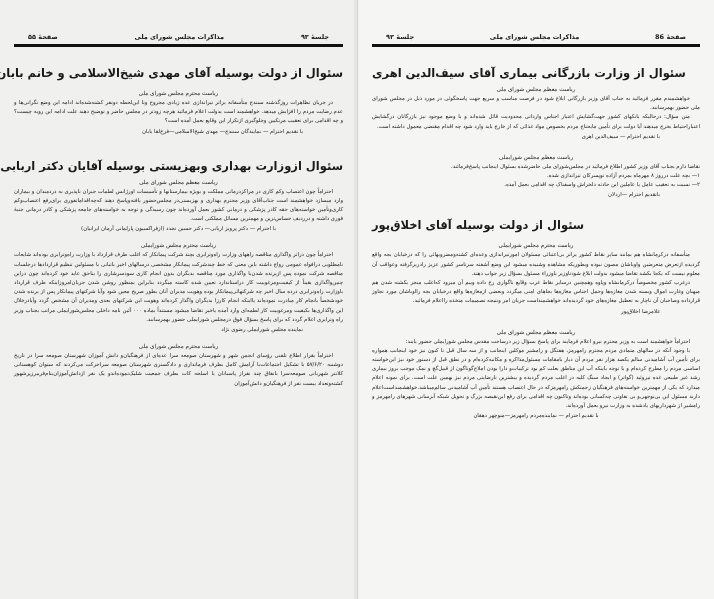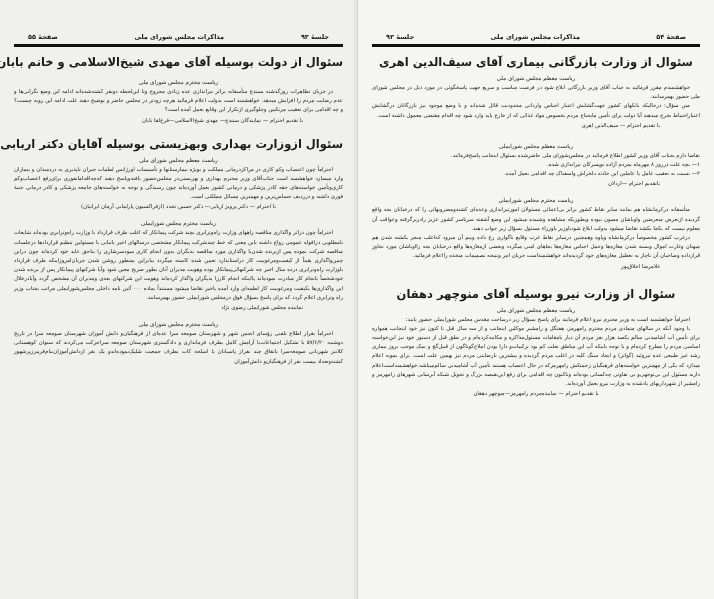--- a/index.html
+++ b/index.html
@@ -7,21 +7,21 @@
   body { font-family: "DejaVu Sans", sans-serif; color: #1a1a1a; position: relative; }
   .spread { position: absolute; inset: 0; display: flex; flex-direction: row; }
   .page { position: relative; width: 357px; height: 599px; padding: 32px 14px 0 14px; direction: rtl; background: #f2f2f0; overflow: hidden; }
   .page.left { background: #f0f0ee; }
   .page.right { background: #f5f5f3; border-left: 1px solid #d8d8d4; }
   .fold-shadow { position: absolute; left: 354px; top: 0; width: 6px; height: 599px; background: linear-gradient(to right, rgba(0,0,0,0.06), rgba(0,0,0,0.0)); pointer-events: none; }
   .running-head { display: flex; justify-content: space-between; align-items: flex-end; font-size: 6.5px; font-weight: bold; height: 10px; line-height: 10px; padding: 0 14px; }
   .running-head .hd { white-space: nowrap; }
   .rule-thick { height: 3px; background: #111; margin-top: 2px; }
   .section { margin-top: 4px; }
-  .q-title { text-align: center; font-size: 11.5px; font-weight: bold; line-height: 15px; margin: 8px 0 4px; white-space: nowrap; letter-spacing: -0.2px; }
+  .q-title { text-align: left; font-size: 11.5px; font-weight: bold; line-height: 15px; margin: 19px 0 4px; white-space: nowrap; letter-spacing: -0.2px; }
   .salutation { text-align: center; font-size: 5.6px; line-height: 8px; margin-bottom: 1px; }
   .body-text { font-size: 5.4px; line-height: 9.2px; text-align: justify; text-align-last: right; }
   .body-text p { text-indent: 10px; }
   .body-text p.noindent { text-indent: 0; }
   .signature { font-size: 5.4px; line-height: 9px; padding-right: 40px; margin-top: 1px; }
   .signature.centered { text-align: center; padding-right: 0; }
   .gap-s { height: 4px; }
   .gap-m { height: 8px; }
 </style>
 </head>
@@ -70,21 +70,21 @@
       <div class="gap-s"></div>
       <div class="salutation">ریاست محترم مجلس شورای ملی</div>
       <div class="body-text">
         <p>احتراماً بقرار اطلاع تلفنی رؤسای انجمن شهر و شهرستان صومعه سرا عده‌ای از فرهنگیان‌و دانش آموزان شهرستان صومعه سرا در تاریخ دوشنبه ۵۷/۶/۲۰ با تشکیل اجتماعات‌با آرامش کامل بطرف فرمانداری و دادگستری شهرستان صومعه سراحرکت می‌کردند که ستوان کوهستانی کلانتر شهربانی صومعه‌سرا باتفاق چند نفراز پاسبانان با اسلحه کات بطرف جمعیت شلیک‌نموده‌اندو یک نفر ازدانش‌آموزان‌بنام‌فریبرزپرشهور کشته‌وتعداد بیست نفر از فرهنگیان‌و دانش‌آموزان</p>
       </div>
     </div>
   </div>
 
   <div class="page right">
     <div class="running-head">
-      <span class="hd">صفحهٔ ۵۴</span>
+      <span class="hd">صفحهٔ 86</span>
       <span class="hd">مذاکرات مجلس شورای ملی</span>
       <span class="hd">جلسهٔ ۹۳</span>
     </div>
     <div class="rule-thick"></div>
 
     <div class="section">
       <div class="q-title">سئوال از وزارت بازرگانی بیماری آقای سیف‌الدین اهری</div>
       <div class="salutation">ریاست معظم مجلس شورای ملی</div>
       <div class="body-text">
         <p>خواهشمندم مقرر فرمائید به جناب آقای وزیر بازرگانی ابلاغ شود در فرصت مناسب و سریع جهت پاسخگوئی در مورد ذیل در مجلس شورای ملی حضور بهمرسانند.</p>
@@ -99,32 +99,32 @@
       <div class="salutation">ریاست معظم مجلس شورایملی</div>
       <div class="body-text">
         <p class="noindent">تقاضا دارم بجناب آقای وزیر کشور اطلاع فرمائید در مجلس‌شورای ملی حاضرشده بسئوال اینجانب پاسخ‌فرمائند.</p>
         <p class="noindent">۱— بچه علت درروز ۸ مهرماه بمردم آزاده توپسرکان تیراندازی شده.</p>
         <p class="noindent">۲— نسبت به تعقیب عامل یا عاملین این حادثه دلخراش واسفناک چه اقدامی بعمل آمده.</p>
       </div>
       <div class="signature">باتقدیم احترام —اردلان</div>
     </div>
 
     <div class="section">
+      <div class="q-title">سئوال از دولت بوسیله آقای اخلاق‌پور</div>
       <div class="gap-s"></div>
       <div class="salutation">ریاست محترم مجلس شورایملی</div>
       <div class="body-text">
         <p>متأسفانه درکرمانشاه هم بمانند سایر نقاط کشور براثر بی‌اعتنائی مسئولان امورتیراندازی وعده‌ای کشته‌ومضروبهائی را که درخیابان بجه واقع گردیده ازتعرض متعرضین واوباشان مصون نبوده وبطوریکه مشاهده وشنیده میشود این وضع آشفته سرتاسر کشور عزیز رادربرگرفته وعواقب آن معلوم نیست که بکجا بکشد تقاضا میشود بدولت ابلاغ شودتاوزیر یاوزراء مسئول بسؤال زیر جواب دهند.</p>
         <p>درغرب کشور مخصوصاً درکرمانشاه وپاوه وهمچنین درسایر نقاط غرب وقایع ناگواری رخ داده وبیم آن میرود که‌اغلب منجر بکشته شدن هم میهنان وغارت اموال وبسته شدن مغازه‌ها وحمل اجناس مغازه‌ها بجاهای امنی میگردد وبعضی ازمغازه‌ها واقع درخیابان بجه رااوباشان مورد تجاوز قرارداده وصاحبان آن ناچار به تعطیل مغازه‌های خود گردیده‌اند خواهشمنداست جریان امر ونتیجه تصمیمات متخذه رااعلام فرمائید.</p>
       </div>
       <div class="signature">غلامرضا اخلاق‌پور</div>
     </div>
 
     <div class="gap-m"></div>
     <div class="section">
-      <div class="q-title">سئوال از وزارت نیرو بوسیله آقای منوچهر دهقان</div>
       <div class="salutation">ریاست معظم مجلس شورای ملی</div>
       <div class="body-text">
         <p>احتراماً خواهشمند است به وزیر محترم نیرو اعلام فرمایند برای پاسخ بسؤال زیر درساحت مقدس مجلس شورایملی حضور یابند:</p>
         <p>با وجود آنکه در سالهای متمادی مردم محترم رامهرمز، هفتگل و رامشیر موکلین اینجانب و از سه سال قبل تا کنون نیز خود اینجانب همواره برای تأمین آب آشامیدنی سالم یکصد هزار نفر مردم آن دیار بامقامات مسئول‌مذاکره و مکاتبه‌کرده‌ام و در نطق قبل از دستور خود نیز این‌خواسته اساسی مردم را مطرح کرده‌ام و با توجه باینکه آب این مناطق بعلت کم بود ترکیبات‌و دارا بودن املاح‌گوناگون از قبیل‌گچ و نمک موجب بروز بیماری رشد غیر طبیعی غده تیروئید (گواتر) و ایجاد سنگ کلیه در اغلب مردم گردیده و بیشترین نارضایتی مردم نیز بهمین علت است. برای نمونه اعلام میدارد که یکی از مهمترین خواسته‌های فرهنگیان زحمتکش رامهرمزکه در حال اعتصاب هستند تأمین آب آشامیدنی سالم‌میباشد.خواهشمنداست‌اعلام دارند مسئول این بی‌توجهی‌و بی تفاوتی چه‌کسانی بوده‌اند وتاکنون چه اقدامی برای رفع این‌نقیصه بزرگ و تحویل شبکه آبرسانی شهرهای رامهرمز و رامشیر از شهرداریهای یادشده به وزارت نیرو بعمل آورده‌اند.</p>
       </div>
       <div class="signature centered">با تقدیم احترام — نماینده‌مردم رامهرمز—منوچهر دهقان</div>
     </div>
   </div>
 
   <div class="fold-shadow"></div>

